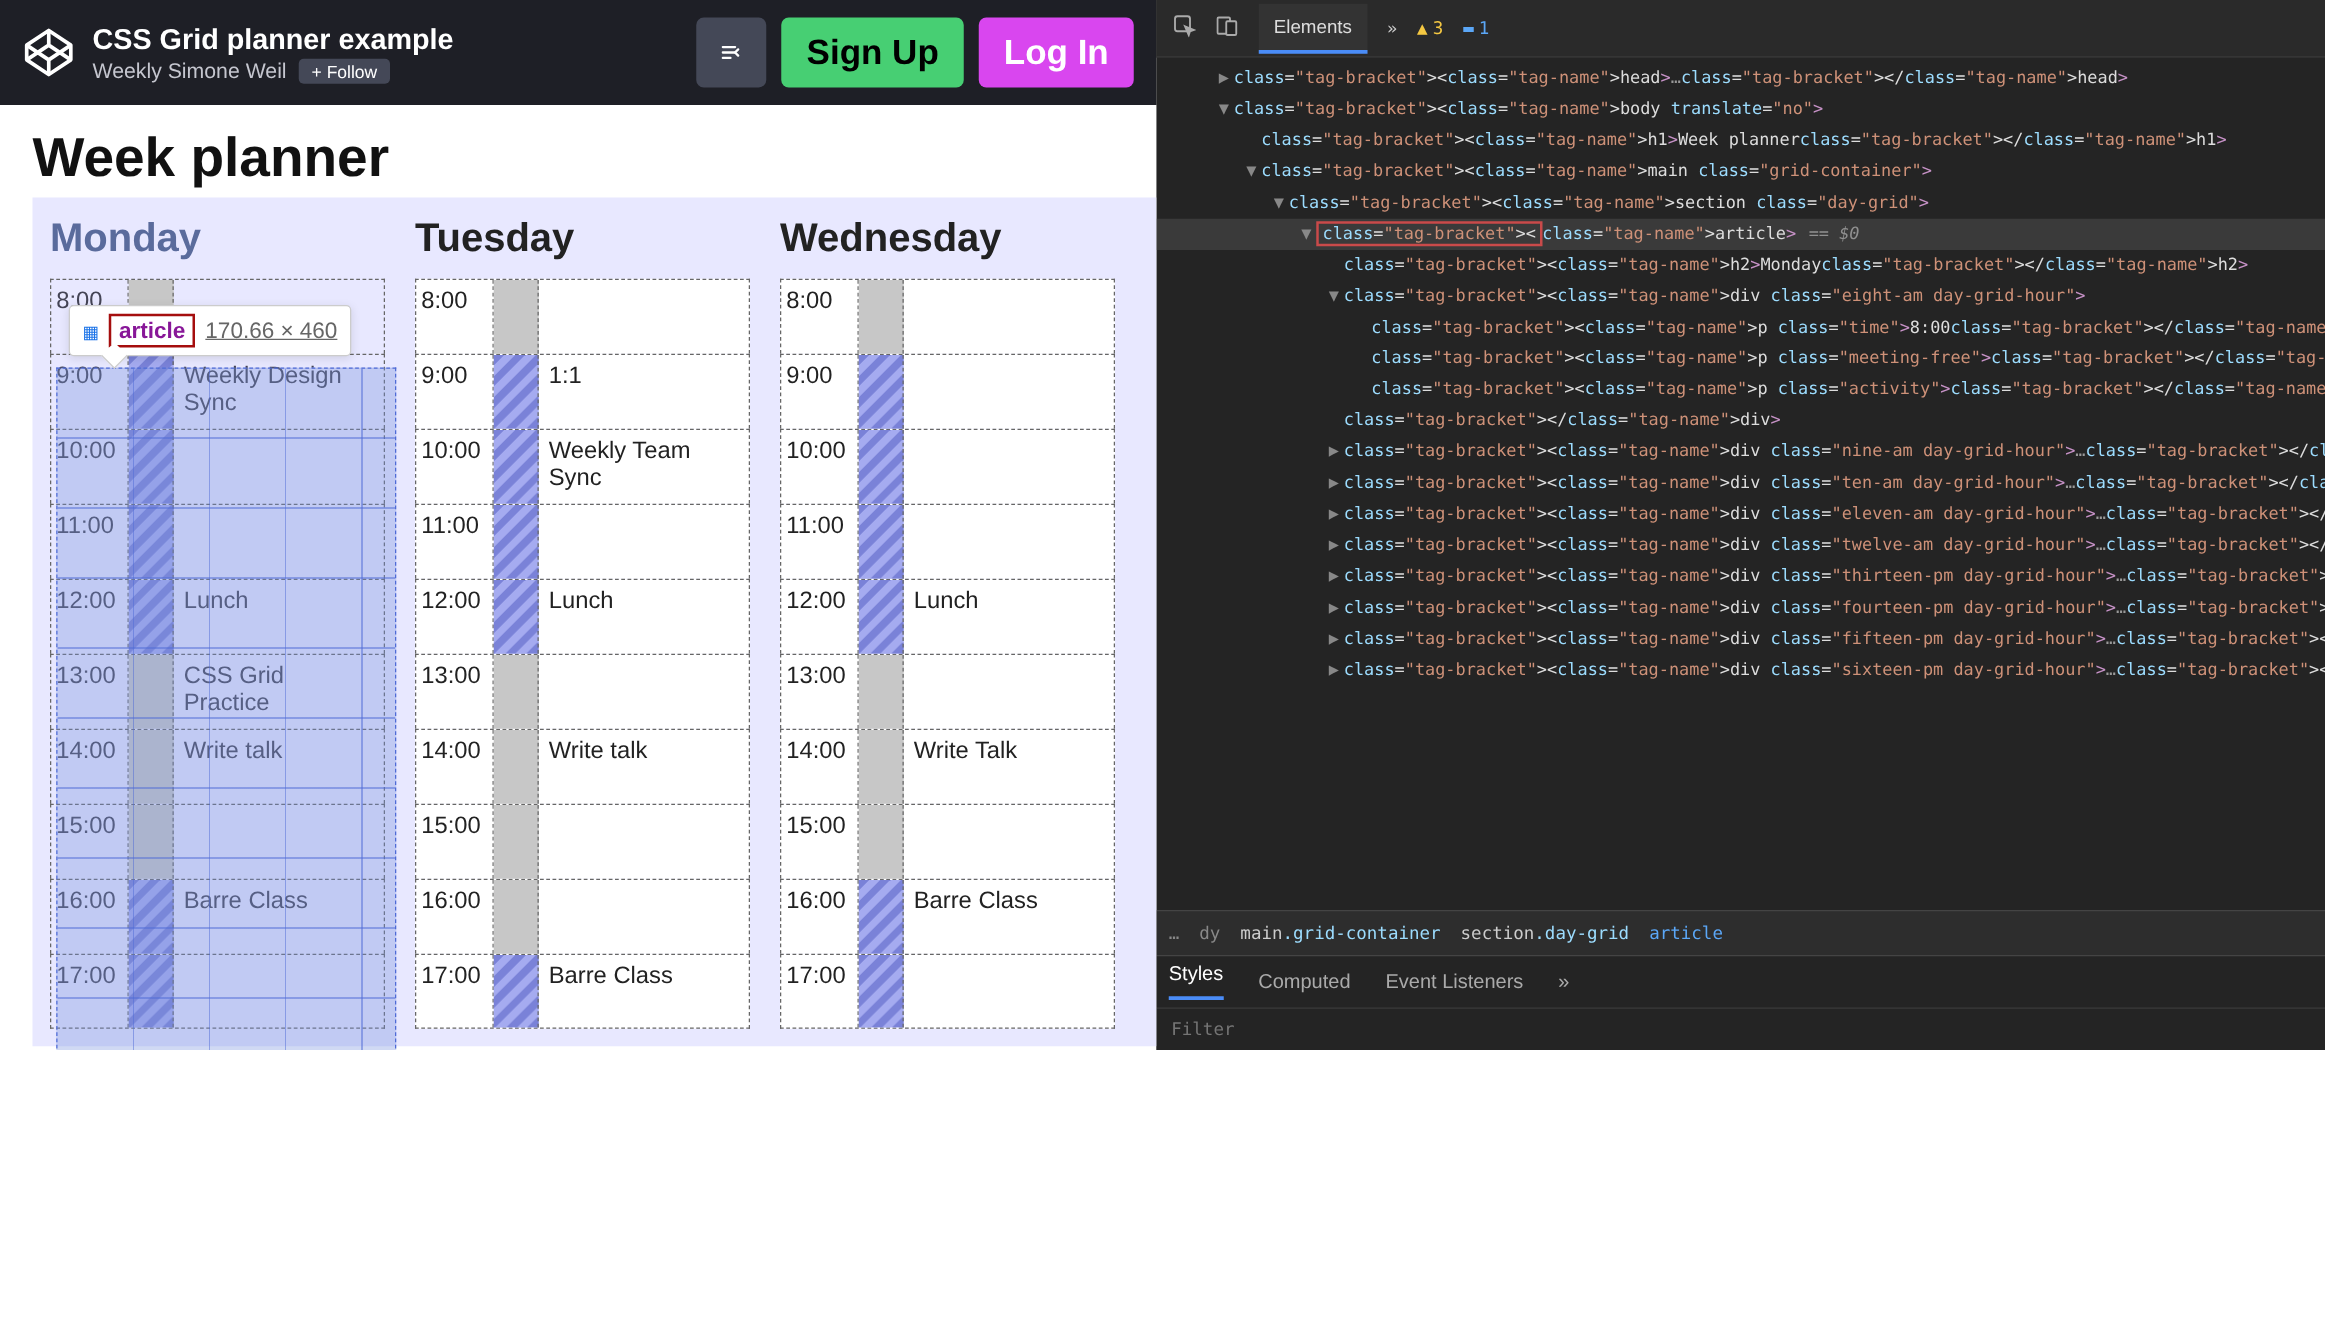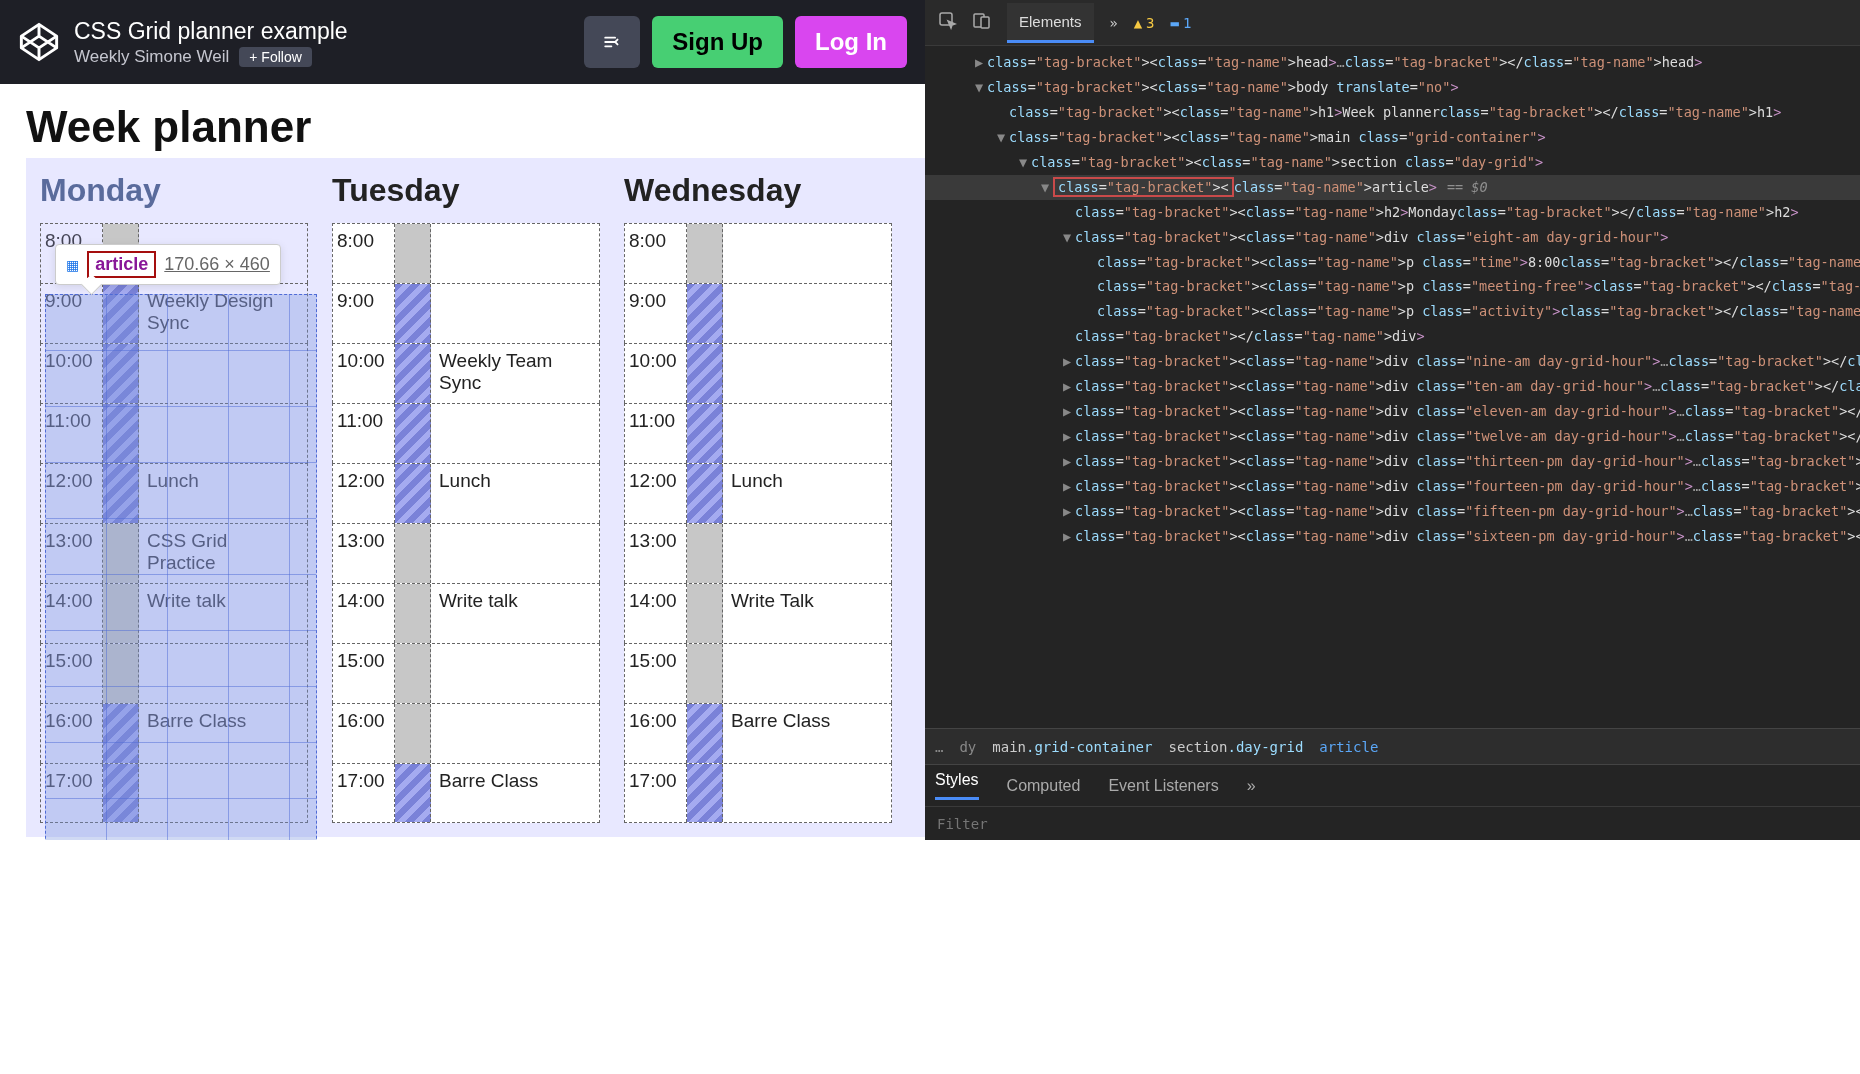--- a/index.html
+++ b/index.html
@@ -5,26 +5,26 @@
 * { margin: 0; padding: 0; box-sizing: border-box; }
 body { font-family: -apple-system, BlinkMacSystemFont, "Segoe UI", Helvetica, Arial, sans-serif; background: #fff; overflow: hidden; }
 .app { display: flex; width: 1460px; height: 840px; }
 .left-pane { width: 925px; height: 100%; display: flex; flex-direction: column; }
 .right-pane { flex: 1; background: #242424; color: #ddd; display: flex; flex-direction: column; font-family: Menlo, Monaco, monospace; font-size: 13.5px; }
 
 
 .cp-header { background: #1e1f26; color: #fff; height: 84px; display: flex; align-items: center; padding: 0 18px; gap: 14px; }
 .cp-logo { width: 42px; height: 42px; }
 .cp-title-block { flex: 1; }
-.cp-title { font-size: 23px; font-weight: 400; color: #fff; }
+.cp-title { font-size: 23px; font-weight: 700; color: #fff; }
 .cp-author-row { display: flex; align-items: center; gap: 10px; margin-top: 2px; }
 .cp-author { color: #c5c6cf; font-size: 17px; }
 .cp-follow { background: #444857; color: #fff; border: none; border-radius: 4px; padding: 2px 10px; font-size: 14px; display: flex; align-items: center; gap: 4px; cursor: pointer; }
 .cp-actions { display: flex; gap: 12px; }
-.cp-btn { border: none; border-radius: 6px; padding: 12px 20px; font-size: 24px; font-weight: 600; cursor: pointer; text-align: center; }
+.cp-btn { border: none; border-radius: 6px; padding: 12px 20px; font-size: 28px; font-weight: 600; cursor: pointer; text-align: center; }
 .cp-btn-icon { background: #444857; color: #fff; width: 56px; display: flex; align-items: center; justify-content: center; }
 .cp-btn-signup { background: #47cf73; color: #000; }
 .cp-btn-login { background: #d946ef; color: #fff; }
 
 
 .result { flex: 1; background: #fff; padding: 18px 26px; overflow: hidden; position: relative; }
 .result h1 { font-size: 44px; font-weight: 800; color: #111; margin-bottom: 6px; }
 
 .tooltip-badge {
   position: absolute;
@@ -222,20 +222,21 @@
           <article class="day-col">
             <h2>Tuesday</h2>
             <div class="hour-row">
               <div class="time">8:00</div>
               <div class="mf free"></div>
               <div class="activity"></div>
             </div>
             <div class="hour-row">
               <div class="time">9:00</div>
               <div class="mf busy"></div>
+              <div class="activity">1:1</div>
             </div>
             <div class="hour-row">
               <div class="time">10:00</div>
               <div class="mf busy"></div>
               <div class="activity">Weekly Team Sync</div>
             </div>
             <div class="hour-row">
               <div class="time">11:00</div>
               <div class="mf busy"></div>
               <div class="activity"></div>

